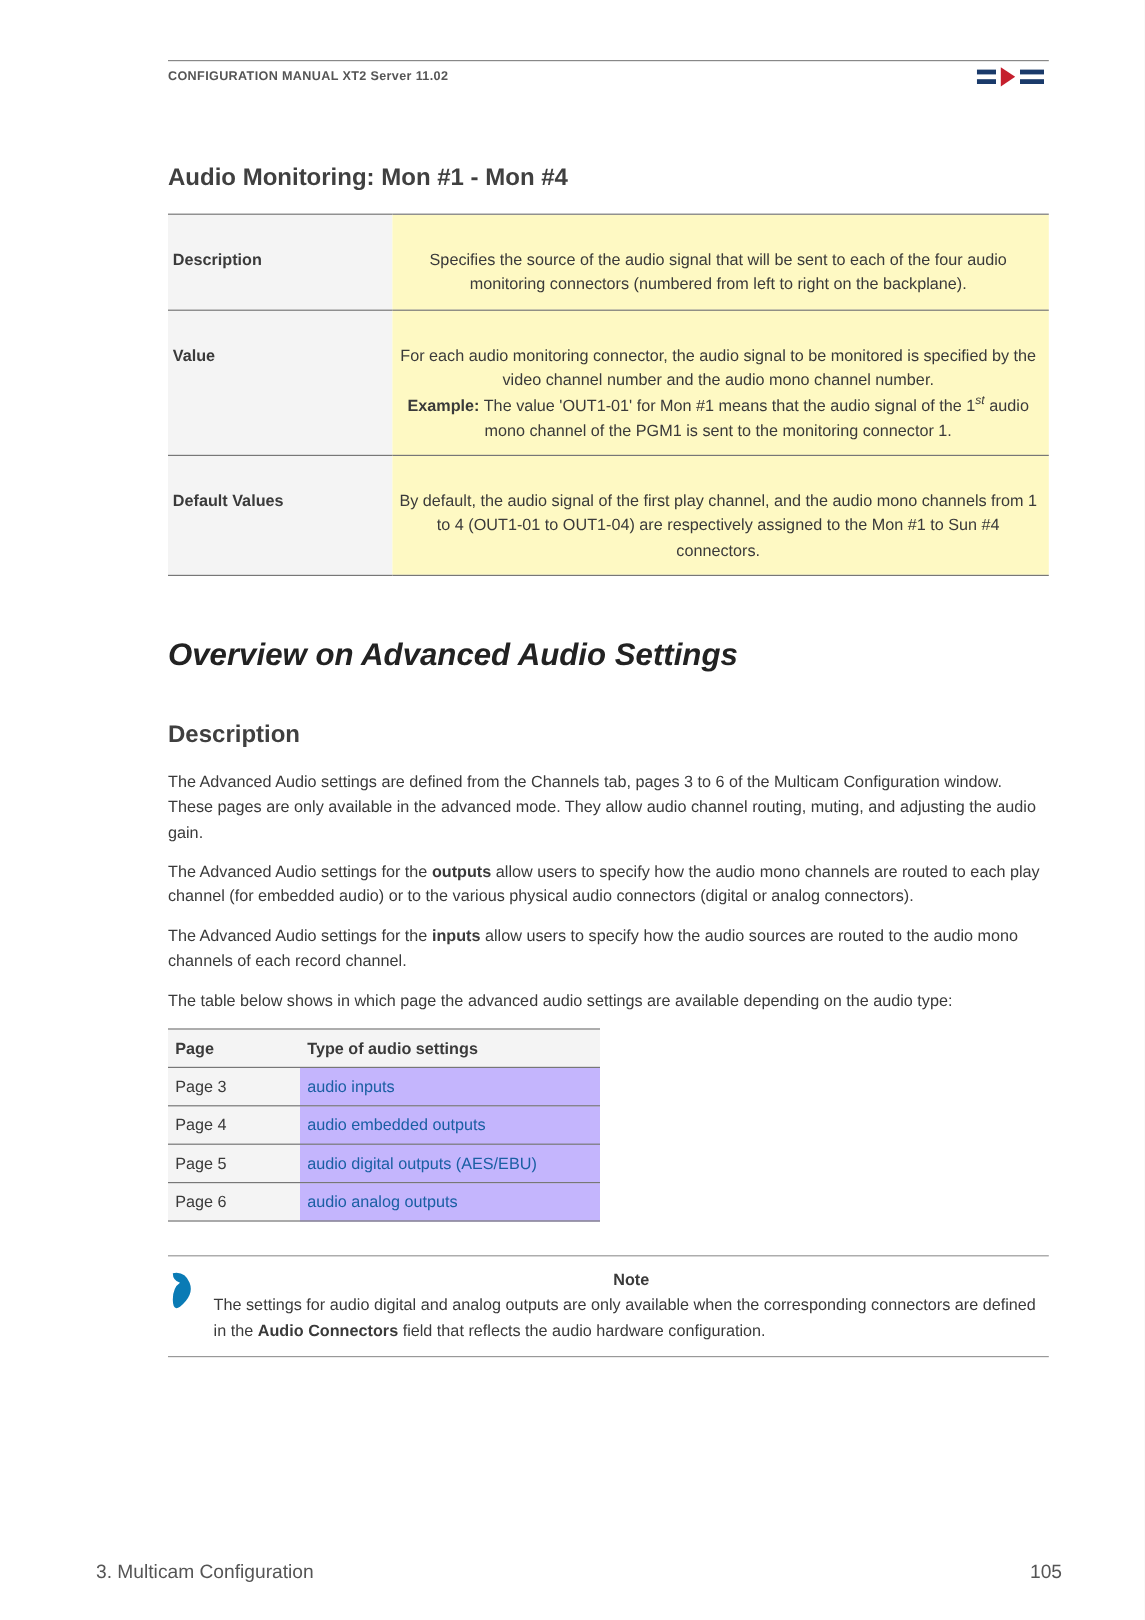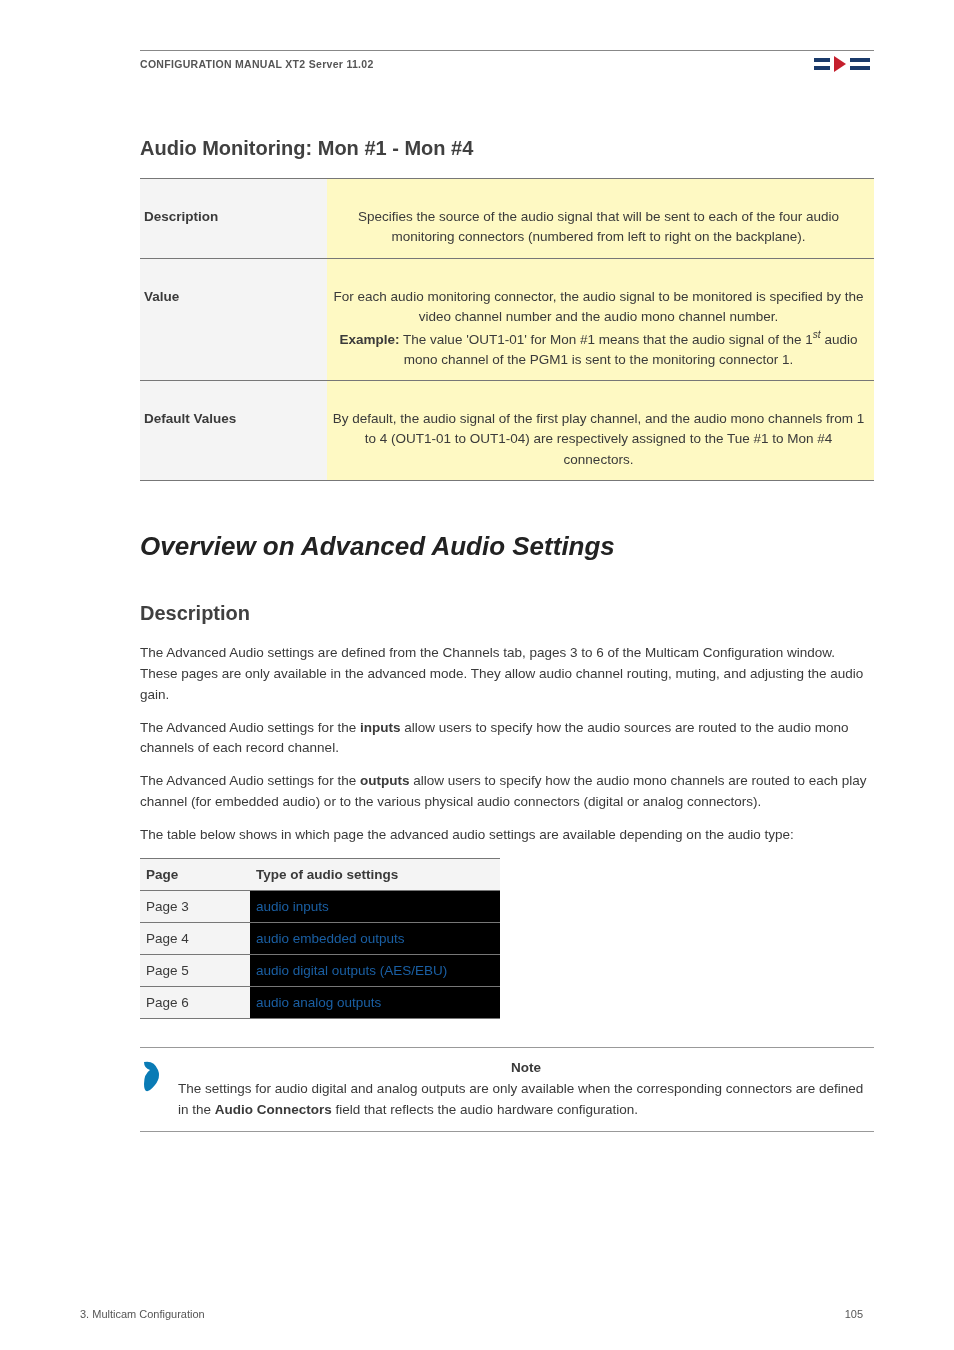--- a/index.html
+++ b/index.html
@@ -94,21 +94,21 @@
   table.simple th {
     font-weight: bold;
     background: #f4f4f4;
   }
   table.simple td.col1 {
     width: 90px;
     background: #f4f4f4;
   }
   table.simple td.col2 {
     width: 230px;
-    background: #000000;
+    background: #c4b5fd;
   }
   a.link {
     color: #1a5fa3;
     text-decoration: none;
   }
   .note-block {
     border-top: 1px solid #999;
     border-bottom: 1px solid #999;
     padding: 10px 0 10px 0;
     display: flex;
@@ -125,25 +125,25 @@
     line-height: 1.55;
   }
   .note-text .nhead {
     font-weight: bold;
     display: block;
     text-align: center;
   }
   .footer {
     position: absolute;
     left: 80px;
-    right: 91px;
+    right: 69px;
     bottom: 30px;
     display: flex;
     justify-content: space-between;
-    font-size: 11px;
+    font-size: 16px;
     color: #555;
     text-align: center;
   }
   sup { font-size: 0.75em; font-style: italic; }
 </style>
 </head>
 <body>
 
 <div class="page">
   <div class="hr-top"></div>
@@ -167,31 +167,31 @@
         <tr>
           <td class="label">Description</td>
           <td class="value">Specifies the source of the audio signal that will be sent to each of the four audio monitoring connectors (numbered from left to right on the backplane).</td>
         </tr>
         <tr>
           <td class="label">Value</td>
           <td class="value">For each audio monitoring connector, the audio signal to be monitored is specified by the video channel number and the audio mono channel number.<br><b>Example:</b> The value 'OUT1-01' for Mon #1 means that the audio signal of the 1<sup>st</sup> audio mono channel of the PGM1 is sent to the monitoring connector 1.</td>
         </tr>
         <tr>
           <td class="label">Default Values</td>
-          <td class="value">By default, the audio signal of the first play channel, and the audio mono channels from 1 to 4 (OUT1-01 to OUT1-04) are respectively assigned to the Tue #1 to Mon #4 connectors.</td>
+          <td class="value">By default, the audio signal of the first play channel, and the audio mono channels from 1 to 4 (OUT1-01 to OUT1-04) are respectively assigned to the Mon #1 to Sun #4 connectors.</td>
         </tr>
       </tbody>
   </table>
 
   <div class="h1">Overview on Advanced Audio Settings</div>
   <div class="h2">Description</div>
 
   <p class="para">The Advanced Audio settings are defined from the Channels tab, pages 3 to 6 of the Multicam Configuration window. These pages are only available in the advanced mode. They allow audio channel routing, muting, and adjusting the audio gain.</p>
+  <p class="para">The Advanced Audio settings for the <b>outputs</b> allow users to specify how the audio mono channels are routed to each play channel (for embedded audio) or to the various physical audio connectors (digital or analog connectors).</p>
   <p class="para">The Advanced Audio settings for the <b>inputs</b> allow users to specify how the audio sources are routed to the audio mono channels of each record channel.</p>
-  <p class="para">The Advanced Audio settings for the <b>outputs</b> allow users to specify how the audio mono channels are routed to each play channel (for embedded audio) or to the various physical audio connectors (digital or analog connectors).</p>
   <p class="para">The table below shows in which page the advanced audio settings are available depending on the audio type:</p>
 
   <table class="simple">
     <thead>
       <tr>
         <th>Page</th>
         <th>Type of audio settings</th>
       </tr>
     </thead>
     <tbody id="pages-body">

